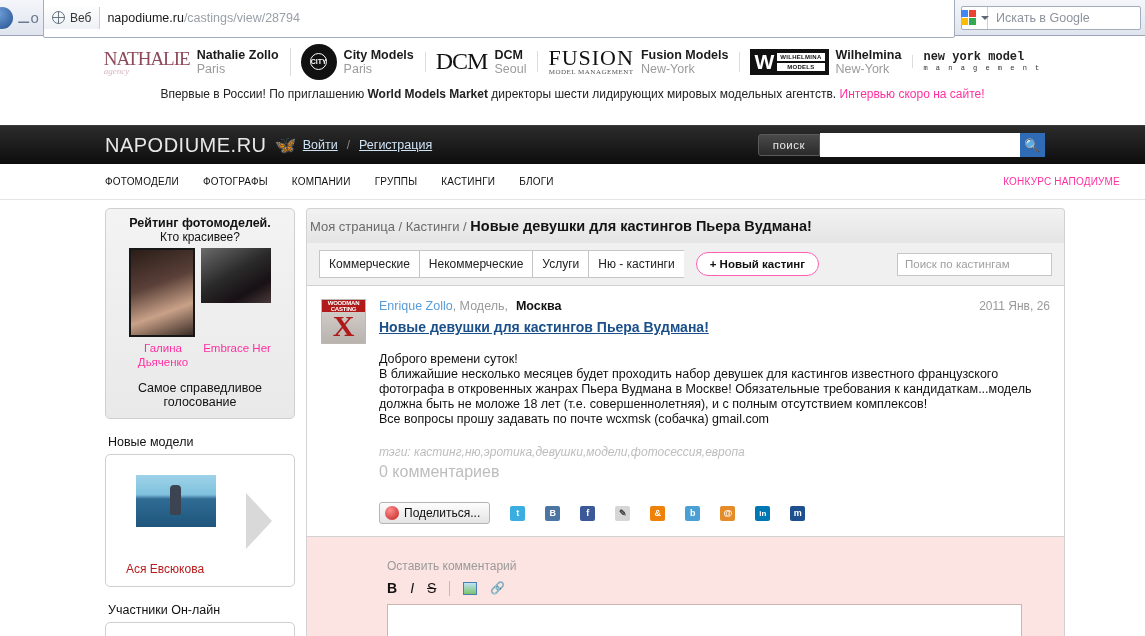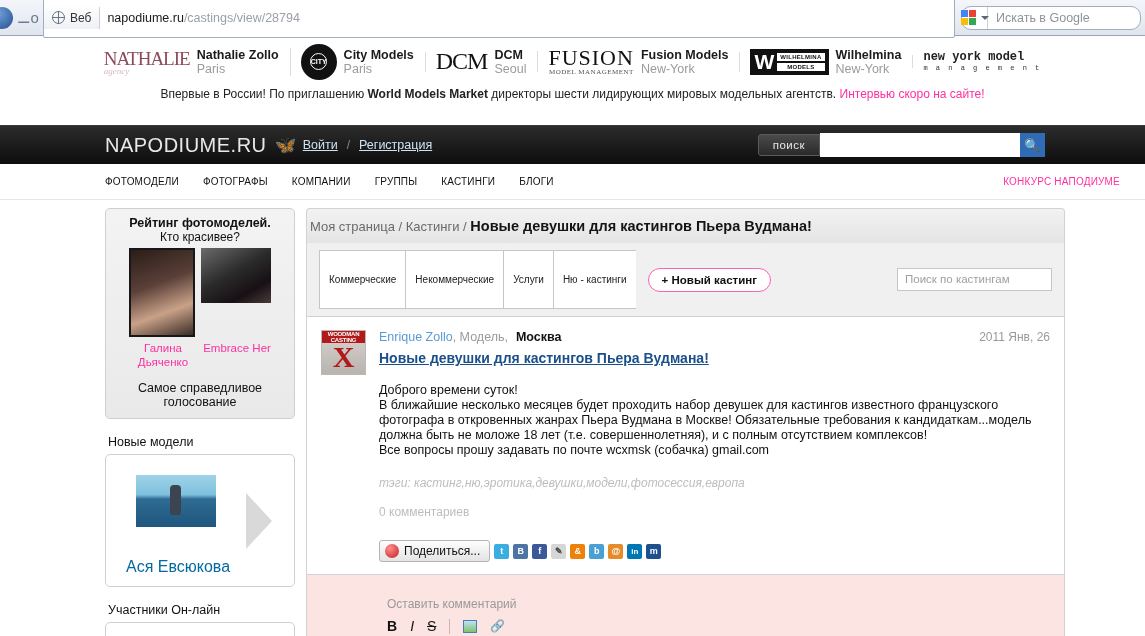--- a/index.html
+++ b/index.html
@@ -45,21 +45,21 @@
     width:13px;height:13px;border-radius:50%;
     border:1.5px solid #6a7584;
     position:relative; display:inline-block;
   }
   .globe:before{content:"";position:absolute;left:4.5px;top:-1.5px;width:1.2px;height:13px;background:#6a7584;}
   .globe:after{content:"";position:absolute;left:-1.5px;top:4.5px;height:1.2px;width:13px;background:#6a7584;}
   .url-text { padding:0 7px; font-size:12.5px; color:#9aa0a8; white-space:nowrap; overflow:hidden;}
   .url-text b { color:#1a1a1a; font-weight:normal; }
   .gbox {
     flex:0 0 auto; height:24px; width:180px; background:#fff;
-    border:1px solid #a3aebd; border-radius:10px;
+    border:1px solid #a3aebd; border-radius:2px;
     display:flex; align-items:center;
   }
   .glogo {
     width:26px;height:22px;display:flex;align-items:center;justify-content:center;gap:1px;
     border-right:1px solid #c9d0da;
   }
   .gsq { width:7px;height:7px;display:block; }
   .gmini { display:grid; grid-template-columns:7px 7px; grid-template-rows:7px 7px; gap:1px; }
   .gcaret { width:0;height:0;border-left:4px solid transparent;border-right:4px solid transparent;border-top:4px solid #5d6775; margin-left:4px;}
   .gph { color:#8d939c; font-size:12.5px; padding-left:8px;}
@@ -77,21 +77,21 @@
   .p-city { font-size:12.5px; color:#9b9b9b; line-height:14px; }
   .nathalie-logo { font-family:"Liberation Serif",serif; font-size:19px; letter-spacing:-1px; color:#8d4a5a; font-weight:normal; }
   .nathalie-sub { font-family:"Liberation Serif",serif; font-size:9px; color:#d8b9c2; font-style:italic; margin-top:-4px;}
   .city-logo {
     width:36px;height:36px;border-radius:50%;background:#111;
     display:flex;align-items:center;justify-content:center;
   }
   .city-logo span{ color:#fff; font-size:7px; font-weight:bold; border:1.5px solid #fff; border-radius:50%; width:17px;height:17px;display:flex;align-items:center;justify-content:center;}
   .dcm-logo { font-family:"Liberation Serif",serif; font-size:24px; letter-spacing:-1px; color:#111; }
   .fusion-logo { font-family:"Liberation Serif",serif; font-size:22px; letter-spacing:1px; color:#111; line-height:21px;}
-  .fusion-sub { font-family:"Liberation Serif",serif; font-size:7px; letter-spacing:0.5px; color:#555; text-align:right;}
+  .fusion-sub { font-family:"Liberation Serif",serif; font-size:7px; letter-spacing:0.5px; color:#555; text-align:center;}
   .wil-logo { background:#111; display:flex; align-items:center; padding:3px 4px; gap:3px;}
   .wil-w { color:#fff; font-size:21px; font-weight:bold; font-family:"Liberation Sans",sans-serif; line-height:20px;}
   .wil-stack { display:flex;flex-direction:column;gap:2px; }
   .wil-stack i { background:#fff;color:#111;font-style:normal;font-size:6px;font-weight:bold;padding:1px 3px;text-align:center;letter-spacing:0.3px;}
   .nym-logo { font-family:"Liberation Mono",monospace; font-size:12px; color:#222; font-weight:bold; line-height:13px;}
   .nym-sub { font-family:"Liberation Mono",monospace; font-size:7px; color:#333; letter-spacing:2px;}
 
   
   .announce {
     text-align:center; font-size:12px; color:#222;
@@ -154,40 +154,40 @@
   .nm-photo {
     width:80px;height:52px;margin:12px 0 0 22px;
     background:linear-gradient(#9ed3e8 0%,#7fc0dd 38%,#2f6b93 46%,#1f567d 100%);
     position:relative; overflow:hidden;
   }
   .nm-photo:after{content:"";position:absolute;left:34px;top:10px;width:11px;height:30px;background:#3b4450;border-radius:4px 4px 2px 2px;}
   .nm-arrow {
     position:absolute; right:22px; top:38px;
     width:0;height:0;border-top:28px solid transparent;border-bottom:28px solid transparent;border-left:26px solid #d9d9d9;
   }
-  .nm-name { position:absolute; left:20px; bottom:10px; color:#0369a1; font-size:16px;}
+  .nm-name { position:absolute; left:20px; bottom:10px; color:#b91c1c; font-size:12px;}
   .onlinebox { border:1px solid #cfcfcf; border-radius:5px 5px 0 0; background:#fff; height:22px; margin-top:5px;}
 
   
   .content { flex:1 1 auto; margin-left:11px; margin-right:80px; padding-top:8px; }
   .crumbbar {
     background:linear-gradient(#f2f2f2,#e4e4e4);
     border:1px solid #d2d2d2; border-bottom:0;
     border-radius:4px 4px 0 0;
     padding:9px 3px; font-size:13px; color:#6a6a6a;
   }
   .crumbbar a { color:#6a6a6a; text-decoration:none; }
   .crumbbar b { color:#141414; font-size:14.5px; font-weight:bold; }
   .tabbar {
     background:#f0f0f0; border:1px solid #d2d2d2; border-top:0;
     padding:7px 12px; display:flex; align-items:center; gap:0;
   }
   .tab {
     background:#fff; border:1px solid #c6c6c6; border-right:0;
-    font-size:10px; padding:23px 9px; color:#222; cursor:pointer;
+    font-size:12px; padding:6px 9px; color:#222; cursor:pointer;
   }
   .tab:last-of-type { border-right:1px solid #c6c6c6; }
   .newcasting {
     margin-left:12px; background:#fff; border:1px solid #ff5fb4;
     border-radius:12px; font-size:11.5px; padding:5px 13px; color:#111; font-weight:bold;
   }
   .tabsearch {
     margin-left:auto; width:155px; height:23px;
     border:1px solid #c6c6c6; background:#fff;
     font-size:11.5px; color:#9f9f9f; padding:0 7px; line-height:21px;
@@ -204,22 +204,22 @@
   .av-top { background:#b01a1a; color:#fff; font-size:6px; font-weight:bold; text-align:center; letter-spacing:-0.2px;}
   .av-x { color:#b01a1a; font-size:30px; font-weight:bold; text-align:center; line-height:28px; font-family:"Liberation Serif",serif;}
   .post-body { flex:1 1 auto; min-width:0; }
   .meta { font-size:12.5px; color:#9a9a9a; display:flex; }
   .meta .author { color:#5a9bd5; }
   .meta b { color:#111;padding-left:8px; }
   .meta .date { margin-left:auto; color:#9a9a9a; font-size:12px;}
   .post-title { display:block; margin-top:6px; color:#1a4f8a; font-size:14px; font-weight:bold; text-decoration:underline; }
   .post-text { margin-top:17px; font-size:12.5px; color:#111; line-height:15px; }
   .tags { margin-top:18px; font-size:12px; color:#bdbdbd;font-style:italic; }
-  .comments-count { margin-top:15px; font-size:12px; color:#bdbdbd; }
-  .sharerow { margin-top:21px; display:flex; align-items:center; gap:4px; }
+  .comments-count { margin-top:4px; font-size:16px; color:#bdbdbd; }
+  .sharerow { margin-top:21px; display:flex; align-items:center; gap:20px; }
   .sharebtn {
     display:flex;align-items:center;gap:5px;
     border:1px solid #b4b4b4; border-radius:3px;
     background:linear-gradient(#fdfdfd,#e4e4e4);
     padding:3px 9px 3px 5px; font-size:12px; color:#111;
   }
   .share-orb { width:14px;height:14px;border-radius:50%;background:radial-gradient(circle at 35% 30%,#ff8e8e,#c42020); }
   .sicon { width:15px;height:15px;border-radius:2px;display:inline-block; font-size:9px; color:#fff; text-align:center; line-height:15px; font-weight:bold;}
   .commentbox { background:#fbe4e1; border:1px solid #d2d2d2; border-top:0; padding:22px 0 0 80px; height:101px; }
   .cb-label { font-size:12px; color:#9a9a9a; }

